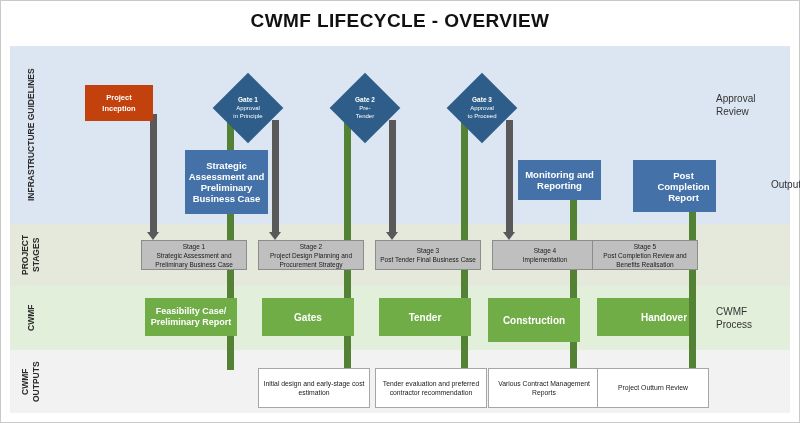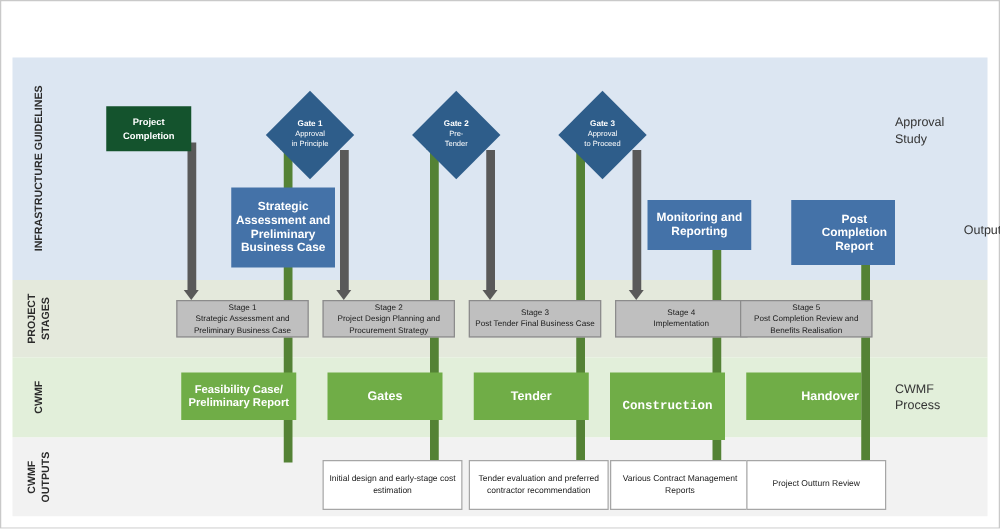--- a/index.html
+++ b/index.html
@@ -126,21 +126,21 @@
     line-height: 11px;
   }
   .blue-box {
     background: #4472a8;
     color: #ffffff;
     font-size: 9.5px;
     font-weight: bold;
     padding: 2px;
   }
   .inception-box {
-    background: #14532d;
+    background: #c2410c;
     color: #ffffff;
     font-size: 7.5px;
     font-weight: bold;
     padding: 18px;
   }
   .grey-box {
     background: #bfbfbf;
     border: 1px solid #8c8c8c;
     color: #1a1a1a;
     font-size: 6.5px;
@@ -191,34 +191,35 @@
   }
   .gate .gtext .gnum { font-weight: bold; font-size: 6.5px; }
 </style>
 </head>
 <body>
 
 <div id="page">
 
   <div id="frame"></div>
 
+  <div id="title">CWMF LIFECYCLE - OVERVIEW</div>
 
   <div class="band" id="band-infra"></div>
   <div class="band" id="band-stages"></div>
   <div class="band" id="band-cwmf"></div>
   <div class="band" id="band-outputs"></div>
 
   <div class="vlabel" id="vlabel-infra">INFRASTRUCTURE GUIDELINES</div>
   <div class="vlabel" id="vlabel-stages">PROJECT STAGES</div>
   <div class="vlabel" id="vlabel-cwmf">CWMF</div>
   <div class="vlabel" id="vlabel-outputs">CWMF OUTPUTS</div>
 
   <div class="rlabel" id="rlabel-gates">
     <div>Approval</div>
-    <div>Study</div>
+    <div>Review</div>
   </div>
   <div class="rlabel" id="rlabel-outputs">Outputs</div>
   <div class="rlabel" id="rlabel-cwmf">
     <div>CWMF</div>
     <div>Process</div>
   </div>
 
   <div class="grey-line" style="left:150px; top:114px; width:7px; height:120px;"></div>
   <div class="grey-arrow" style="left:147px; top:232px;"></div>
 
@@ -241,21 +242,21 @@
   <div class="green-arrow-up" style="left:458px; top:112px;"></div>
 
   <div class="green-line" style="left:570px; top:200px; width:7px; height:170px;"></div>
   <div class="green-arrow-up" style="left:567px; top:192px;"></div>
 
   <div class="green-line" style="left:689px; top:200px; width:7px; height:170px;"></div>
   <div class="green-arrow-up" style="left:686px; top:192px;"></div>
 
   <div class="box inception-box" style="left:85px; top:85px; width:68px; height:30px; flex-direction:column;">
     <div>Project</div>
-    <div>Completion</div>
+    <div>Inception</div>
   </div>
 
   <div class="gate" style="left:217px; top:77px;">
     <div class="dia"></div>
     <div class="gtext">
       <div class="gnum">Gate 1</div>
       <div>Approval</div>
       <div>in Principle</div>
     </div>
   </div>
@@ -299,21 +300,21 @@
     <div>Implementation</div>
   </div>
   <div class="box grey-box" style="left:592px; top:240px; width:106px; height:30px; flex-direction:column;">
     <div>Stage 5</div>
     <div>Post Completion Review and Benefits Realisation</div>
   </div>
 
   <div class="box green-box" style="left:145px; top:298px; width:92px; height:38px; font-size:9px;">Feasibility Case/ Preliminary Report</div>
   <div class="box green-box" style="left:262px; top:298px; width:92px; height:38px;">Gates</div>
   <div class="box green-box" style="left:379px; top:298px; width:92px; height:38px;">Tender</div>
-  <div class="box green-box" style="left:488px; top:298px; width:92px; height:54px;font-family:Liberation Mono, monospace;">Construction</div>
+  <div class="box green-box" style="left:488px; top:298px; width:92px; height:44px;">Construction</div>
   <div class="box green-box" style="left:597px; top:298px; width:92px; height:38px;padding-left:44px;">Handover</div>
 
   <div class="box white-box" style="left:258px; top:368px; width:112px; height:40px;">Initial design and early-stage cost estimation</div>
   <div class="box white-box" style="left:375px; top:368px; width:112px; height:40px;">Tender evaluation and preferred contractor recommendation</div>
   <div class="box white-box" style="left:488px; top:368px; width:112px; height:40px;">Various Contract Management Reports</div>
   <div class="box white-box" style="left:597px; top:368px; width:112px; height:40px;">Project Outturn Review</div>
 
 </div>
 
 </body></html>

